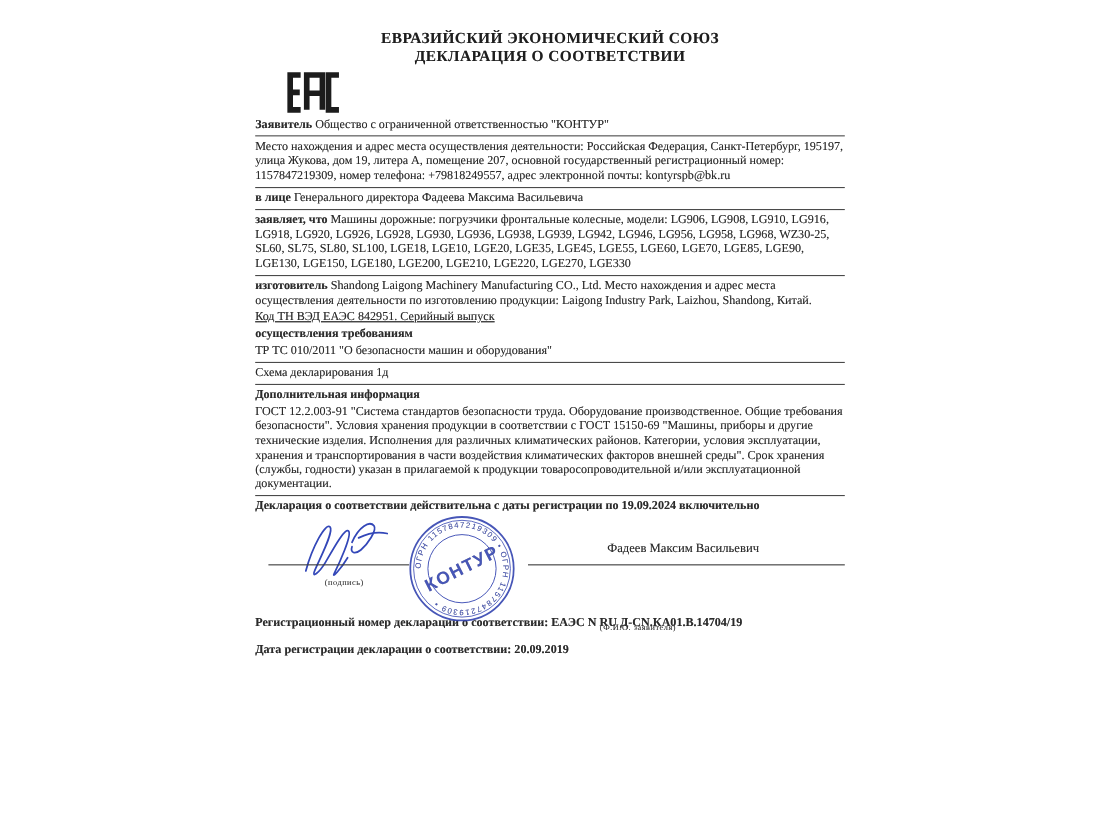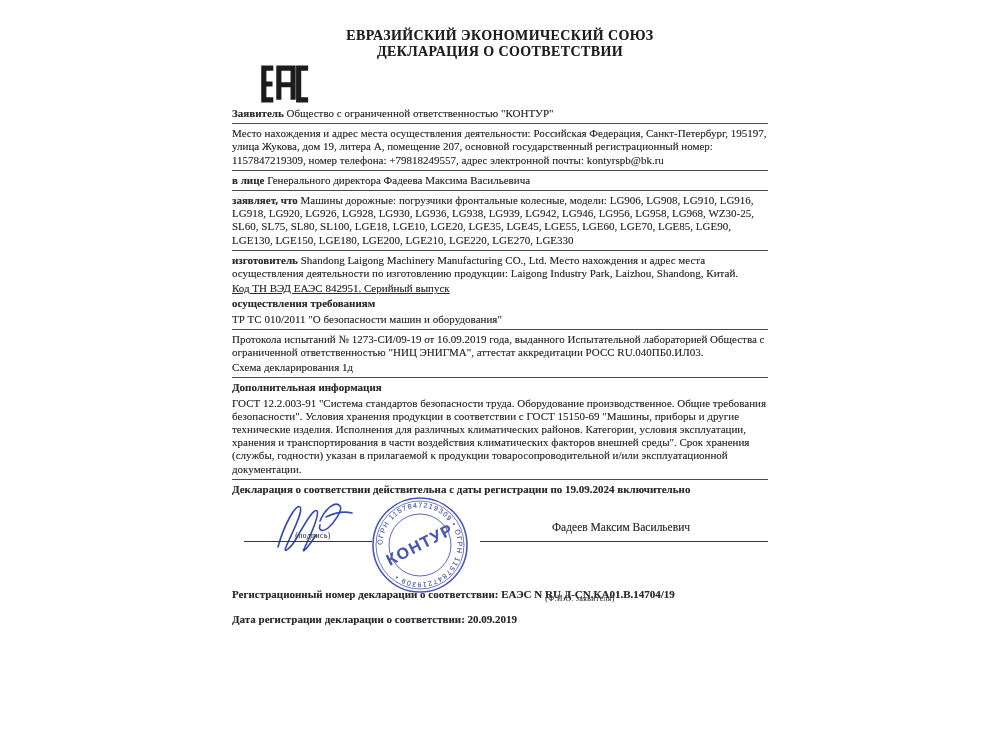--- a/index.html
+++ b/index.html
@@ -22,21 +22,21 @@
   .eac-logo{margin:5px 0 3px 26px;height:38px;}
   p{margin:0;padding:1px 0;}
   .b{font-weight:bold;}
   .u{text-decoration:underline;}
   hr{border:none;border-top:1px solid #4a4a4a;margin:2px 0 2px 0;height:0;}
   .sig-block{position:relative;height:74px;margin-top:4px;}
   .sig-line{position:absolute;border-top:1px solid #3a3a3a;height:0;}
   .sig-line.left{left:12px;top:40px;width:128px;}
   .sig-line.right{left:248px;top:40px;width:288px;}
   .sig-caption{position:absolute;font-size:7.5px;color:#3c3c3c;letter-spacing:.5px;}
-  .sig-caption.left{left:36px;top:28px;width:90px;text-align:center;}
+  .sig-caption.left{left:36px;top:50px;width:90px;text-align:center;}
   .sig-caption.right{left:288px;top:43px;width:120px;text-align:center;margin-top:48px;}
   .fio-name{position:absolute;left:320px;top:20px;font-size:11.5px;}
   .hand-sign{position:absolute;left:36px;top:-4px;}
   .stamp{position:absolute;left:138px;top:-6px;opacity:.88;}
   .reg-line{font-weight:bold;font-size:11px;margin-top:12px;}
   .reg-line + .reg-line{margin-top:10px;}
 </style>
 </head>
 <body>
 
@@ -66,21 +66,20 @@
   <hr>
 
   <p><span class="b">изготовитель</span> <span>Shandong Laigong Machinery Manufacturing CO., Ltd. Место нахождения и адрес места осуществления деятельности по изготовлению продукции: Laigong Industry Park, Laizhou, Shandong, Китай.</span></p>
 
   <p><span class="u">Код ТН ВЭД ЕАЭС 842951. Серийный выпуск</span></p>
 
   <p class="b">осуществления требованиям</p>
   <p>ТР ТС 010/2011 "О безопасности машин и оборудования"</p>
   <hr>
 
-  <p>Протокола испытаний № 1273-СИ/09-19 от 16.09.2019 года, выданного Испытательной лабораторией Общества с ограниченной ответственностью "НИЦ ЭНИГМА", аттестат аккредитации РОСС RU.040ПБ0.ИЛ03.</p>
   <p>Схема декларирования 1д</p>
   <hr>
 
   <p class="b">Дополнительная информация</p>
   <p>ГОСТ 12.2.003-91 "Система стандартов безопасности труда. Оборудование производственное. Общие требования безопасности". Условия хранения продукции в соответствии с ГОСТ 15150-69 "Машины, приборы и другие технические изделия. Исполнения для различных климатических районов. Категории, условия эксплуатации, хранения и транспортирования в части воздействия климатических факторов внешней среды". Срок хранения (службы, годности) указан в прилагаемой к продукции товаросопроводительной и/или эксплуатационной документации.</p>
   <hr>
 
   <p class="b">Декларация о соответствии  действительна с даты регистрации по 19.09.2024 включительно</p>
 
   <div class="sig-block">

